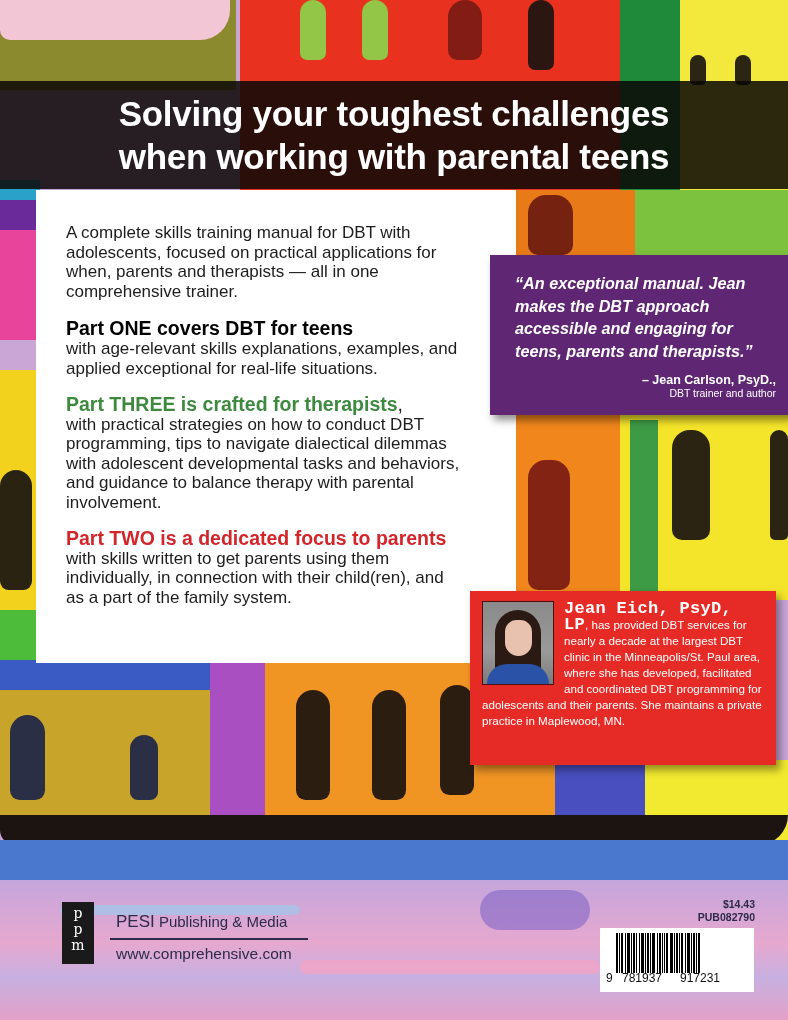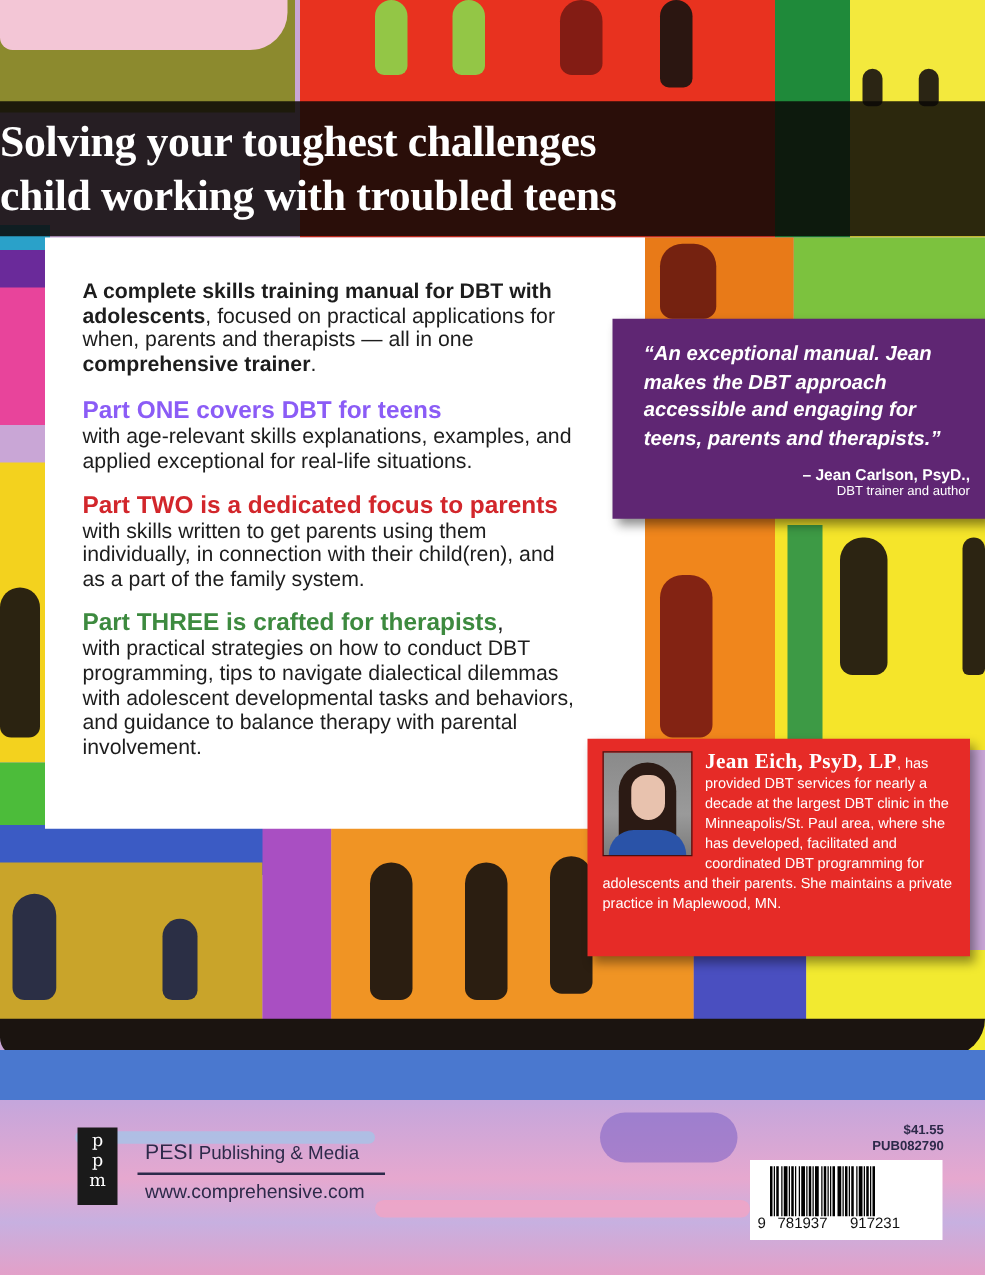--- a/index.html
+++ b/index.html
@@ -39,46 +39,46 @@
   .b-blue2 { left:555px; top:760px; width:90px; height:80px; background:#4a4fc0; border-radius:0; }
   .b-yellow2 { left:645px; top:760px; width:143px; height:90px; background:#f2ea30; border-radius:0; }
   .b-shore { left:0; top:815px; width:788px; height:30px; background:#1b1410; border-radius:0 0 40px 20px; }
   .b-water { left:0; top:840px; width:788px; height:60px; background:#4a78cf; border-radius:0; }
   .b-sky { left:0; top:880px; width:788px; height:140px; background:linear-gradient(180deg,#c4a6dc 0%, #e6a8cf 45%, #c7b0e0 70%, #e3a0c8 100%); border-radius:0; }
   .b-streak1 { left:60px; top:905px; width:240px; height:10px; background:#9fc7ea; border-radius:10px; opacity:.7; }
   .b-streak2 { left:300px; top:960px; width:300px; height:14px; background:#f1a4c4; border-radius:10px; opacity:.8; }
   .b-streak3 { left:480px; top:890px; width:110px; height:40px; background:#7a5fc5; border-radius:30px; opacity:.55; }
 
   
-  .banner { position:absolute; left:0; top:81px; width:788px; height:108px; background:rgba(10,8,6,.86); display:flex; flex-direction:column; align-items:flex-start; justify-content:center;font-family:Liberation Serif, serif; }
+  .banner { position:absolute; left:0; top:81px; width:788px; height:108px; background:rgba(10,8,6,.86); display:flex; flex-direction:column; align-items:center; justify-content:center; }
   .banner-line { color:#fff; font-weight:bold; font-size:35px; line-height:43px; letter-spacing:-0.3px; }
 
   
   .panel { position:absolute; left:36px; top:190px; width:480px; height:473px; background:#fff; box-sizing:border-box; padding:33px 0 0 30px; }
   .p { font-size:17px; line-height:19.6px; color:#1d1d1d; margin:0; }
-  .p b { font-weight:bold; }
+  .p b { font-weight:normal; }
   .sect { margin-top:14px; }
   .h { font-size:19.5px; font-weight:bold; line-height:22px; }
-  .h-blue { color:#8b5cf6; }
+  .h-blue { color:#000000; }
   .h-red { color:#d2262b; }
   .h-green { color:#3d8a3f; }
 
   
   .quote { position:absolute; left:490px; top:255px; width:300px; height:160px; background:#5f2673; box-shadow:4px 5px 8px rgba(0,0,0,.45); box-sizing:border-box; padding:17px 14px 0 25px; color:#fff; }
   .quote-text { font-style:italic; font-weight:bold; font-size:16.2px; line-height:22.5px; }
   .quote-by { text-align:right; font-weight:bold; font-size:12.5px; margin-top:11px; line-height:14px; }
   .quote-role { text-align:right; font-size:10.5px; line-height:13px; }
 
   
   .author { position:absolute; left:470px; top:591px; width:306px; height:174px; background:#e62b27; box-shadow:4px 5px 8px rgba(0,0,0,.4); box-sizing:border-box; padding:10px 10px 0 12px; color:#fff; font-size:11.6px; line-height:16px; }
   .photo { float:left; width:70px; height:82px; margin:0 10px 4px 0; border:1px solid #4a1010; background:linear-gradient(180deg,#8a8a8a 0%,#9a9a9a 60%,#7b7b7b 100%); position:relative; overflow:hidden; }
   .hair { position:absolute; left:12px; top:8px; width:46px; height:66px; background:#2b1a14; border-radius:24px 24px 8px 8px; }
   .face { position:absolute; left:22px; top:18px; width:27px; height:36px; background:#e8c2ae; border-radius:13px 13px 15px 15px; }
   .shirt { position:absolute; left:4px; top:62px; width:62px; height:22px; background:#2a53a8; border-radius:20px 20px 0 0; }
-  .author-name { font-family:Liberation Serif, serif; font-weight:bold; font-size:17px; letter-spacing:.3px;text-align:center; }
+  .author-name { font-family:Liberation Mono, monospace; font-weight:bold; font-size:17px; letter-spacing:.3px;text-align:center; }
   .author-tail { font-size:11.6px; }
 
   
   .logo { position:absolute; left:62px; top:902px; width:32px; height:62px; background:#1a1a1a; color:#fff; font-family:"DejaVu Serif", serif; font-size:17px; line-height:15px; text-align:center; padding-top:3px; box-sizing:border-box; }
   .pub-name { position:absolute; left:116px; top:912px; font-size:17px; color:#2d2a4a; }
   .pub-name .small { font-size:15px; }
   .pub-rule { position:absolute; left:110px; top:938px; width:198px; height:2px; background:#2d2a4a; }
   .pub-url { position:absolute; left:116px; top:945px; font-size:15.5px; color:#2d2a4a; }
 
   
@@ -137,41 +137,41 @@
   <div class="blob b-shore"></div>
   <div class="blob b-water"></div>
   <div class="blob b-sky"></div>
   <div class="blob b-streak1"></div>
   <div class="blob b-streak2"></div>
   <div class="blob b-streak3"></div>
 </div>
 
 <div class="banner">
   <div class="banner-line">Solving your toughest challenges</div>
-  <div class="banner-line">child working with troubled teens</div>
+  <div class="banner-line">when working with parental teens</div>
 </div>
 
 <div class="panel">
   <p class="p" style="width:420px;">
     <b>A complete skills training manual for DBT with adolescents</b><span>, focused on practical applications for when, parents and therapists — all in one </span><b>comprehensive trainer</b><span>.</span>
   </p>
 
   <div class="sect" style="margin-top:16px;">
     <div class="h h-blue">Part ONE covers DBT for teens</div>
     <p class="p" style="width:400px;">with age-relevant skills explanations, examples, and applied exceptional for real-life situations.</p>
   </div>
 
   <div class="sect">
+    <div class="h"><span class="h-green">Part THREE is crafted for therapists</span><span style="font-weight:normal;color:#1d1d1d;">,</span></div>
+    <p class="p" style="width:400px;">with practical strategies on how to conduct DBT programming, tips to navigate dialectical dilemmas with adolescent developmental tasks and behaviors, and guidance to balance therapy with parental involvement.</p>
+  </div>
+
+  <div class="sect">
     <div class="h h-red">Part TWO is a dedicated focus to parents</div>
     <p class="p" style="width:380px;">with skills written to get parents using them individually, in connection with their child(ren), and as a part of the family system.</p>
-  </div>
-
-  <div class="sect">
-    <div class="h"><span class="h-green">Part THREE is crafted for therapists</span><span style="font-weight:normal;color:#1d1d1d;">,</span></div>
-    <p class="p" style="width:400px;">with practical strategies on how to conduct DBT programming, tips to navigate dialectical dilemmas with adolescent developmental tasks and behaviors, and guidance to balance therapy with parental involvement.</p>
   </div>
 </div>
 
 <div class="quote">
   <div class="quote-text">“An exceptional manual. Jean makes the DBT approach accessible and engaging for teens, parents and therapists.”</div>
   <div class="quote-by">– Jean Carlson, PsyD.,</div>
   <div class="quote-role">DBT trainer and author</div>
 </div>
 
 <div class="author">
@@ -187,21 +187,21 @@
 <div class="logo">
   <div style="writing-mode:vertical-rl;text-orientation:upright;font-size:14px;line-height:16px;margin:0 auto;">ppm</div>
 </div>
 <div class="pub-name">
   <span>PESI</span><span class="small"> Publishing &amp; Media</span>
 </div>
 <div class="pub-rule"></div>
 <div class="pub-url">www.comprehensive.com</div>
 
 <div class="price">
-  <div>$41.55</div>
+  <div>$14.43</div>
   <div>PUB082790</div>
 </div>
 <div class="barcode">
   <div class="bars">
     <span style="width:2px"></span>
       <span style="width:1px"></span>
       <span style="width:2px"></span>
       <span style="width:1px"></span>
       <span style="width:3px"></span>
       <span style="width:1px"></span>

